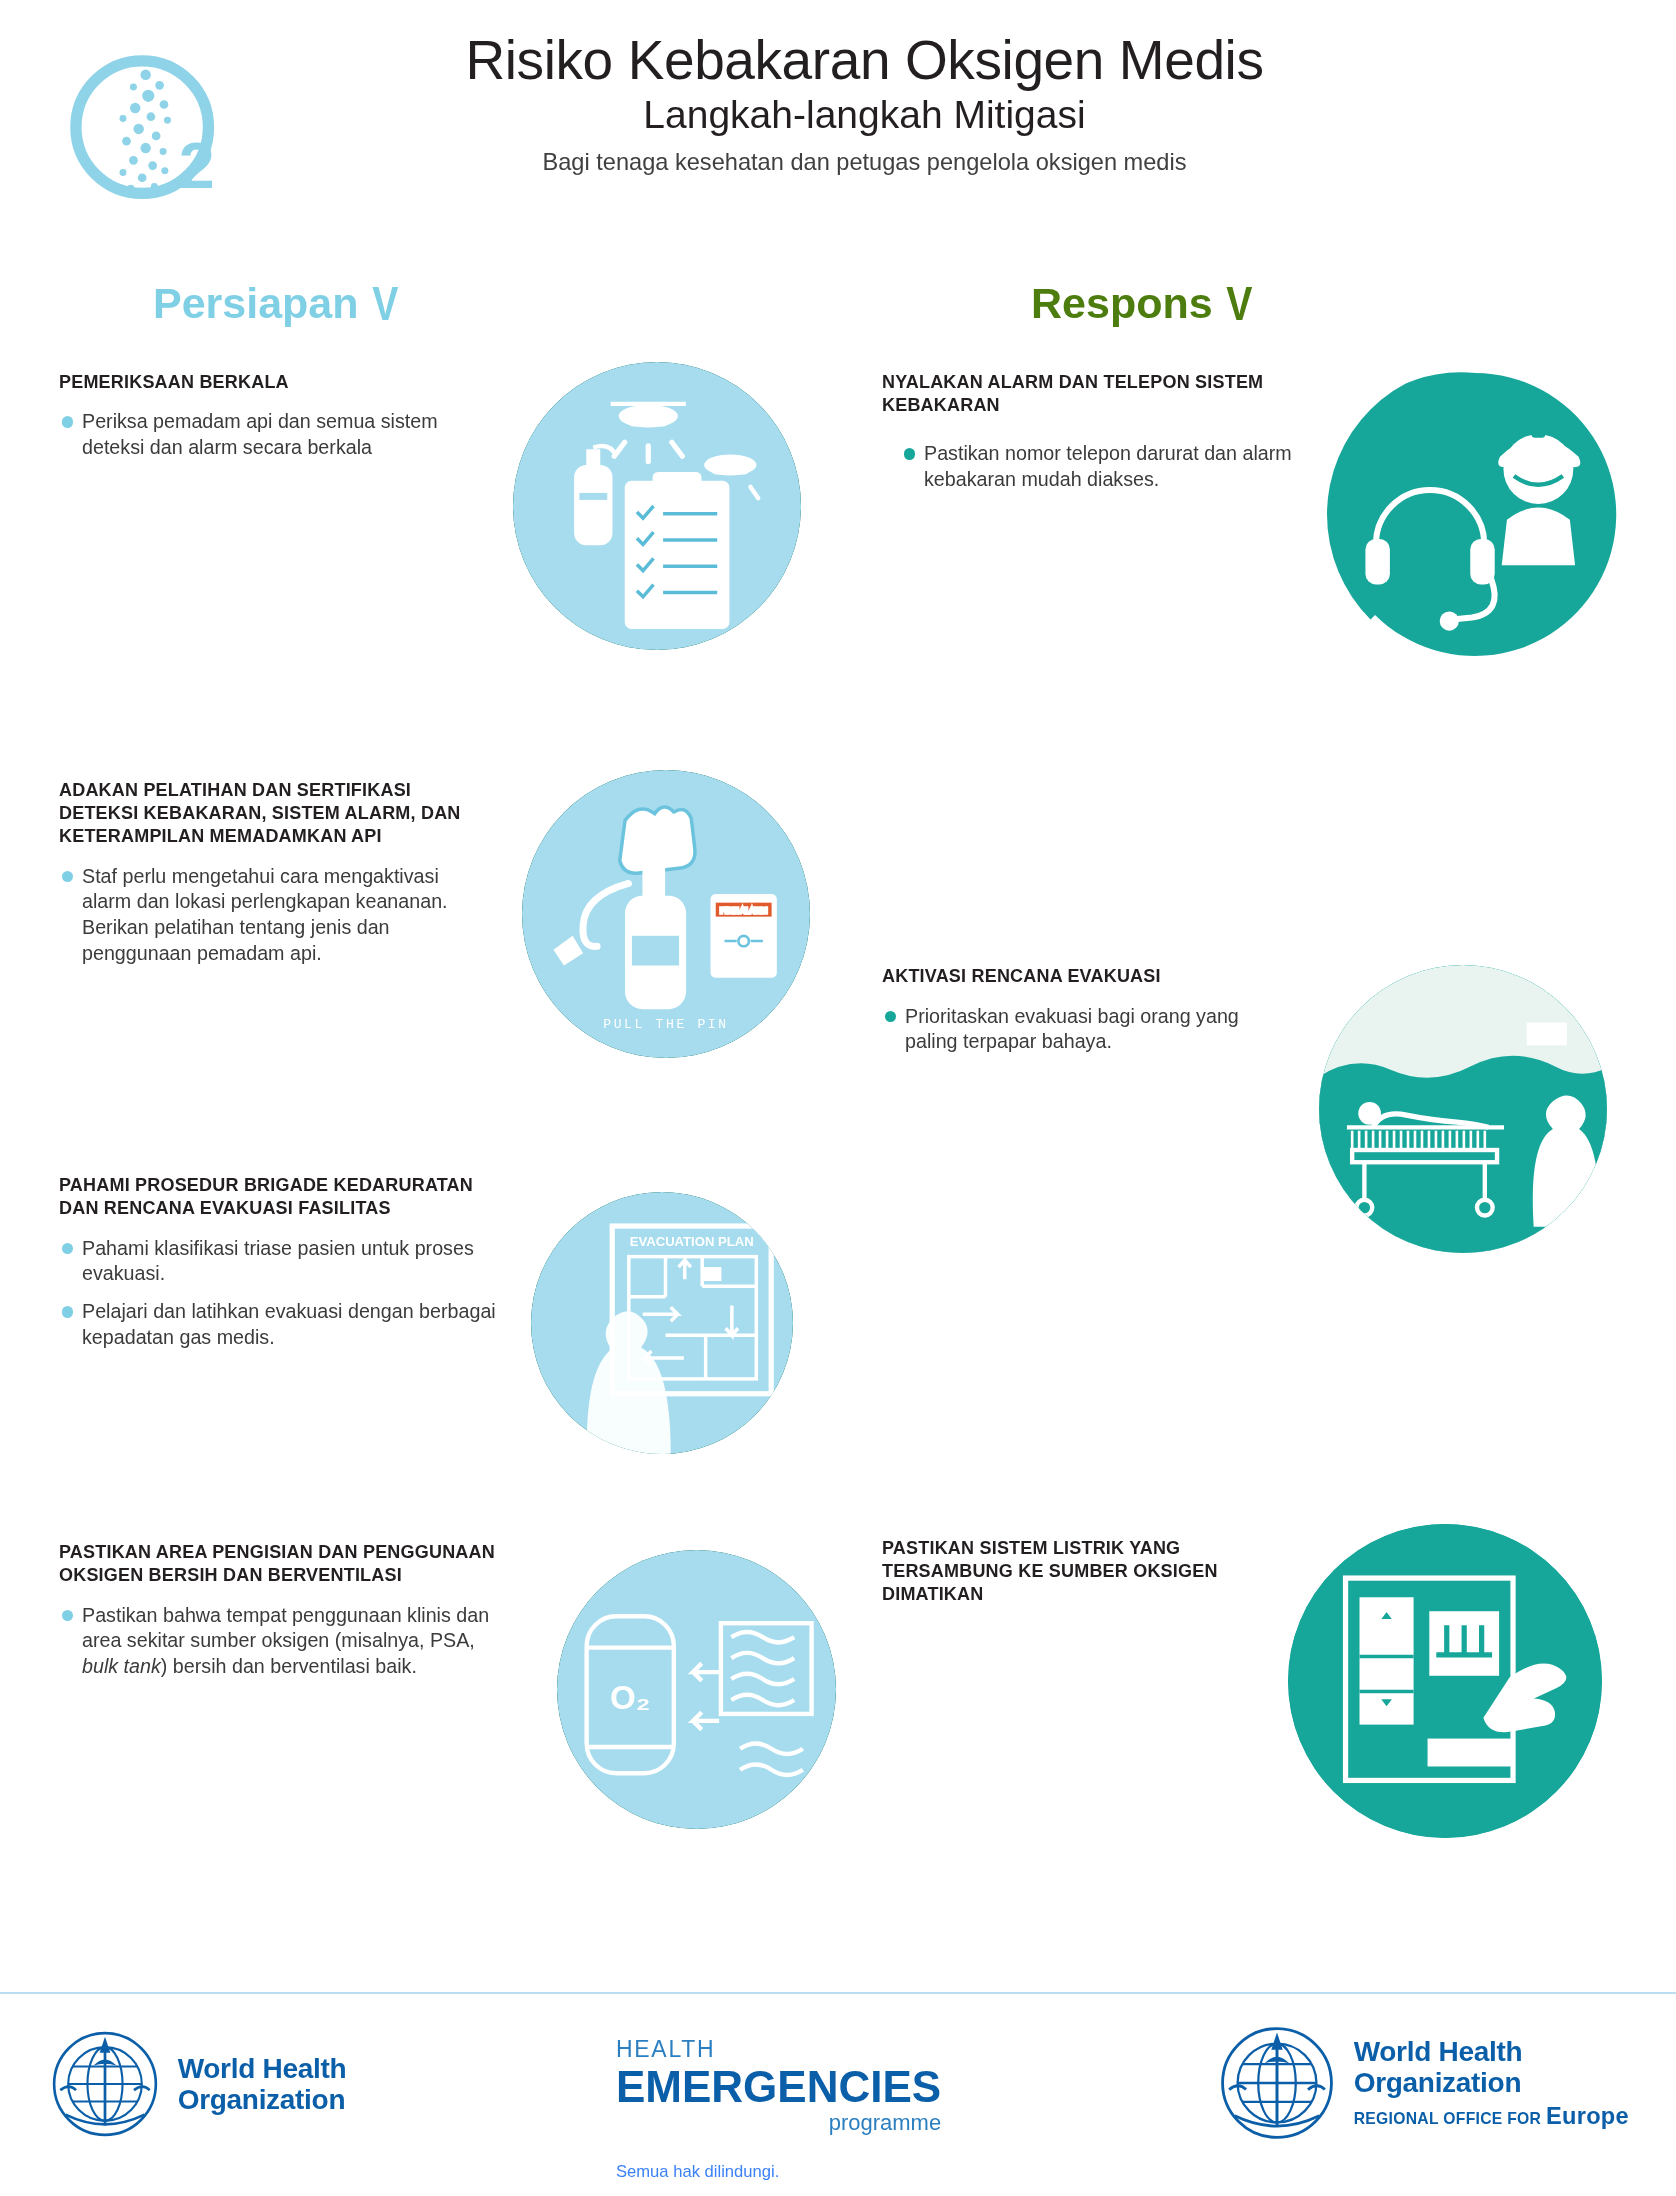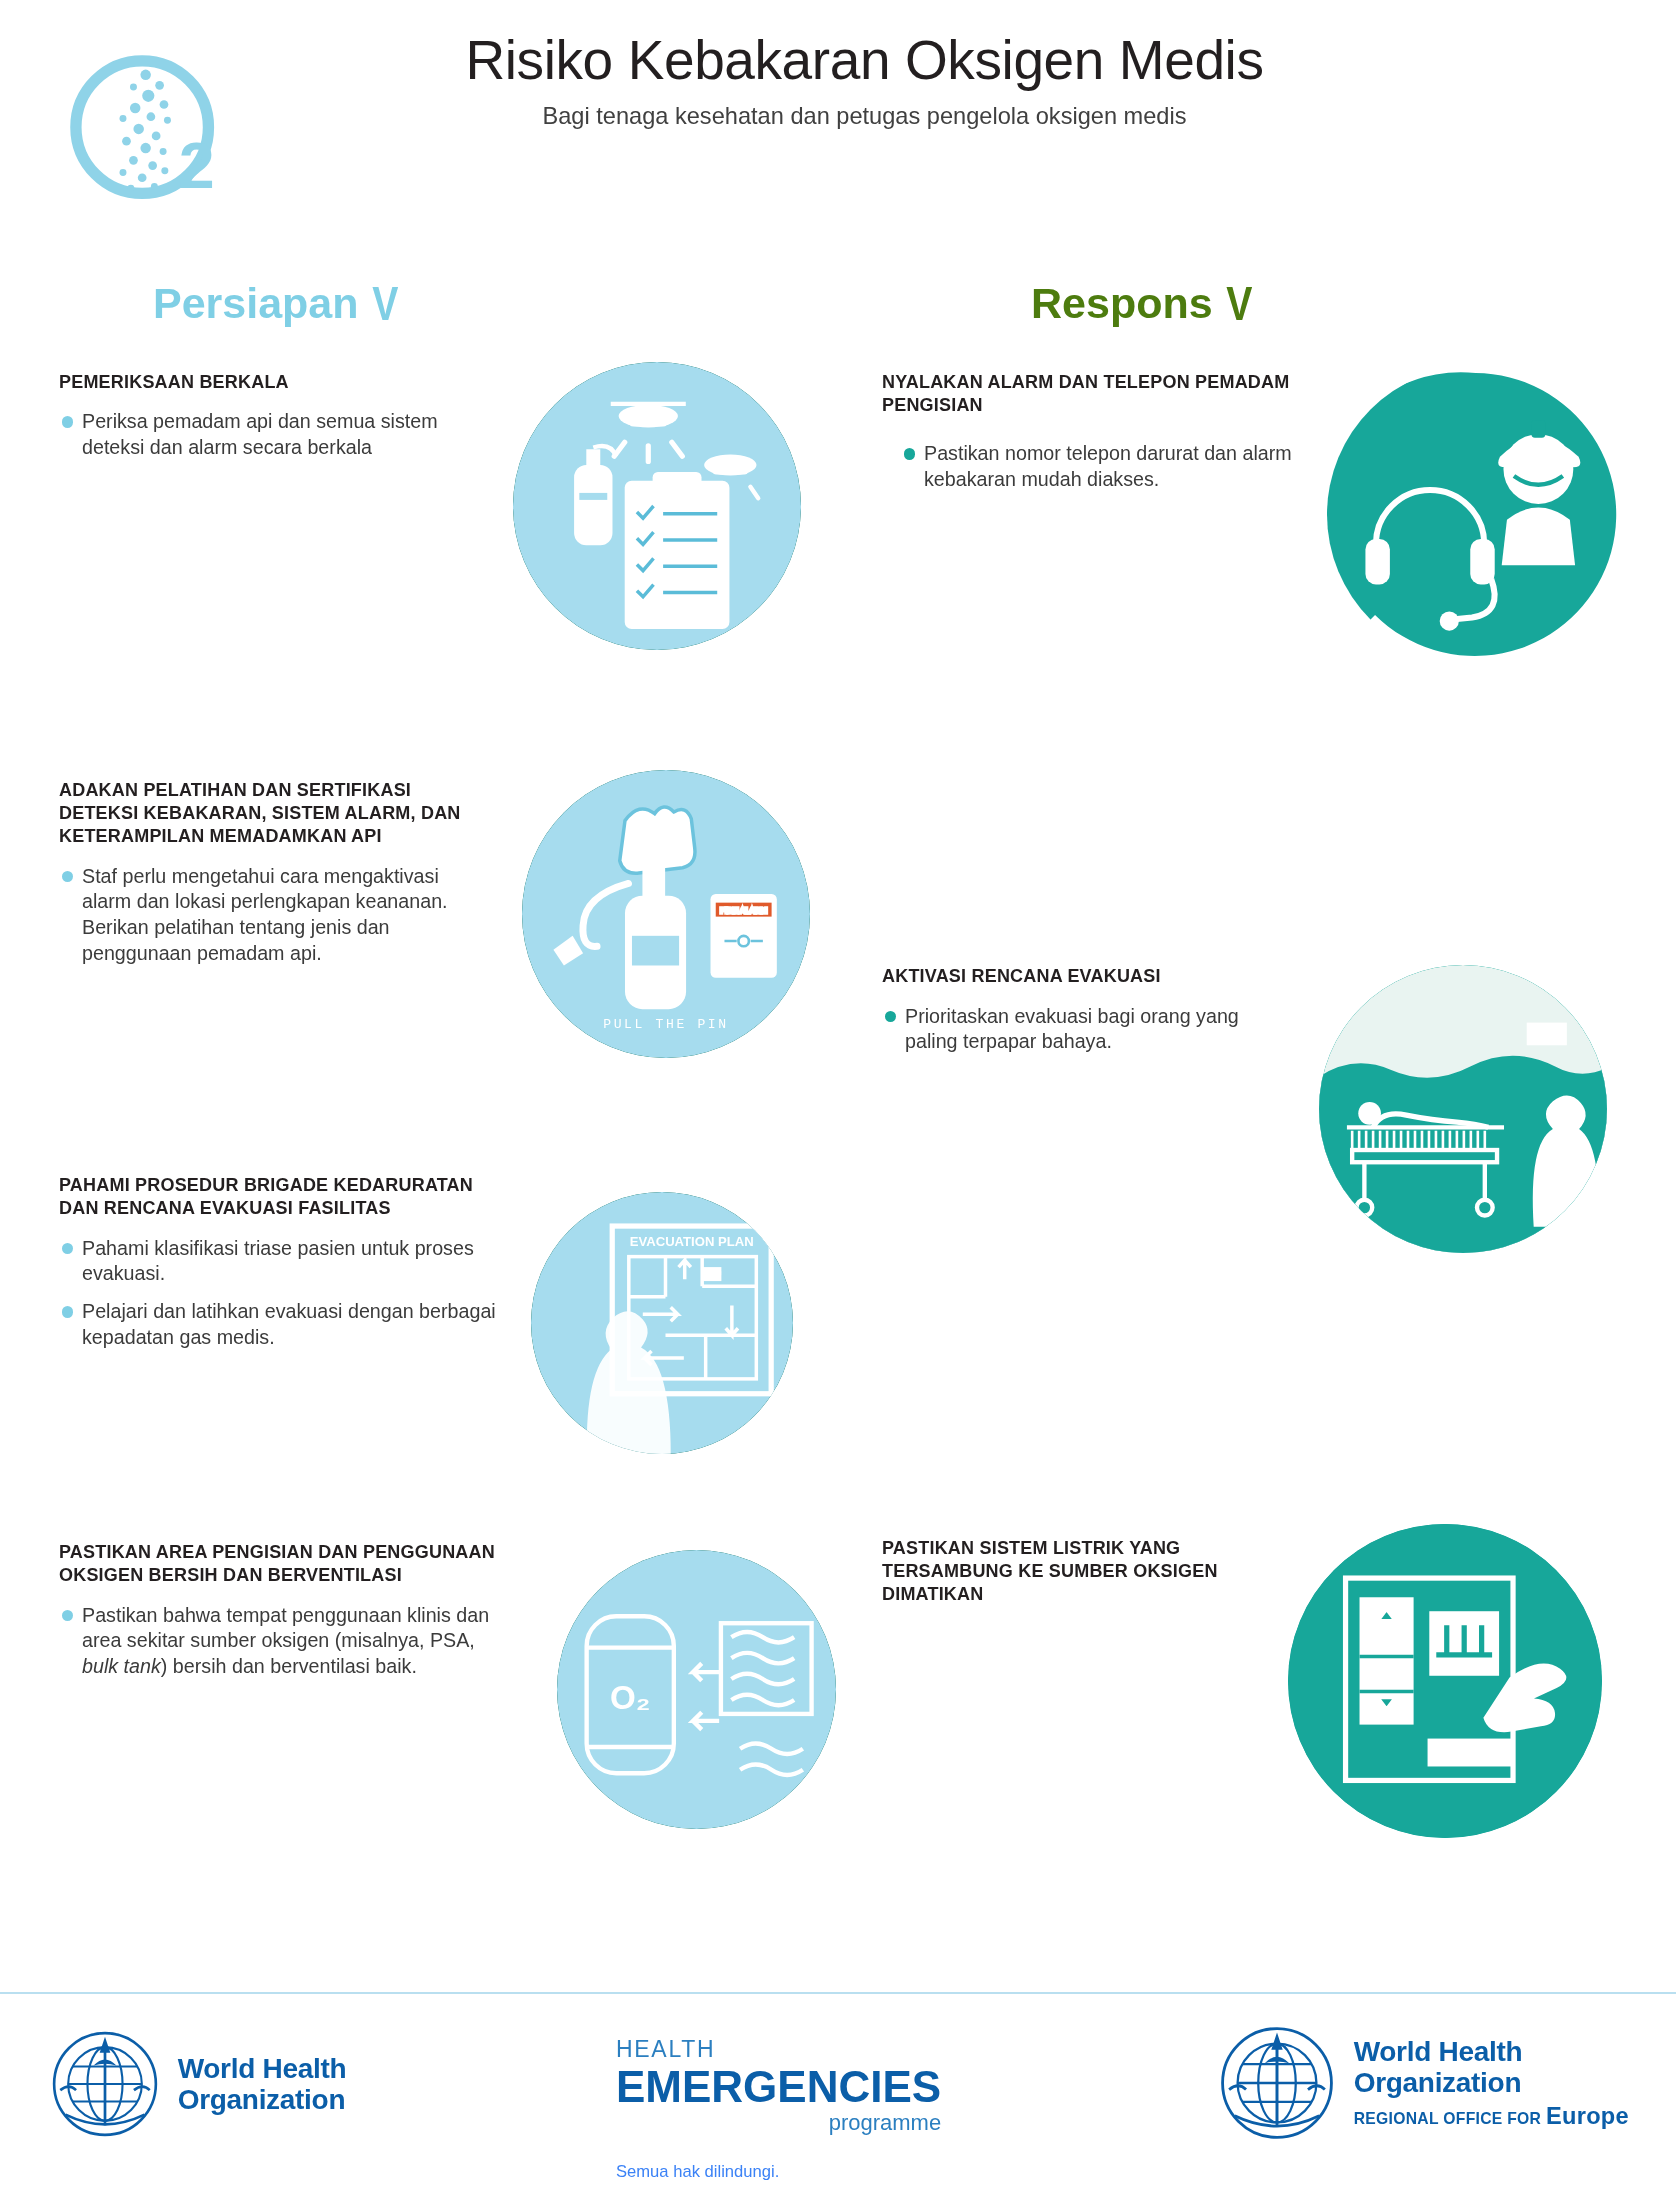--- a/index.html
+++ b/index.html
@@ -195,20 +195,21 @@
           <circle cx="108" cy="166" r="5"></circle>
             <circle cx="122" cy="176" r="4"></circle>
           <circle cx="95" cy="178" r="4"></circle>
         </g>
         <text x="150" y="178" font-family="Liberation Sans, sans-serif" font-size="74" font-weight="bold" fill="#8fd3e8">2</text>
       </svg>
     </div>
 
     <div class="title-block">
       <div class="main-title">Risiko Kebakaran Oksigen Medis</div>
+      <div class="sub-title">Langkah-langkah Mitigasi</div>
       <div class="sub-sub-title">Bagi tenaga kesehatan dan petugas pengelola oksigen medis</div>
     </div>
   </div>
 
   <div class="col-headers">
     <div class="col-head prep">
       <span>Persiapan</span>
       <span class="check">V</span>
     </div>
     <div class="col-head resp">
@@ -347,21 +348,21 @@
             <path d="M186 196 h-30 l10 -10 M156 196 l10 10"></path>
             <path d="M210 228 q18 -12 36 0 t36 0 M210 252 q18 -12 36 0 t36 0"></path>
           </g>
           <text x="84" y="182" font-size="38" font-weight="bold" fill="#ffffff" text-anchor="middle" font-family="Liberation Sans, sans-serif">O₂</text>
         </svg>
       </div>
     </div>
 
     <div class="block teal" style="left:882px; top:8.7px; width:760px;">
       <div class="texts" style="width:411px;">
-        <h3>NYALAKAN ALARM DAN TELEPON PEMADAM PENGISIAN</h3>
+        <h3>NYALAKAN ALARM DAN TELEPON SISTEM KEBAKARAN</h3>
         <ul style="margin-top:24.5px; padding-left:19px;">
           <li>Pastikan nomor telepon darurat dan alarm kebakaran mudah diakses.</li>
         </ul>
       </div>
       <div class="circle-img teal" style="left:445px; top:-4.4px; width:297px; height:297px; background:transparent;">
         <svg width="297" height="297" viewBox="0 0 340 340">
           <path d="M170 8 a162 162 0 1 1 -115 277 l-46 46 l8 -74 a162 162 0 0 1 153 -249 z" fill="#17a79a"></path>
           <g stroke="#ffffff" fill="none" stroke-width="7">
 
             <path d="M56 204 a62 62 0 0 1 124 0"></path>

